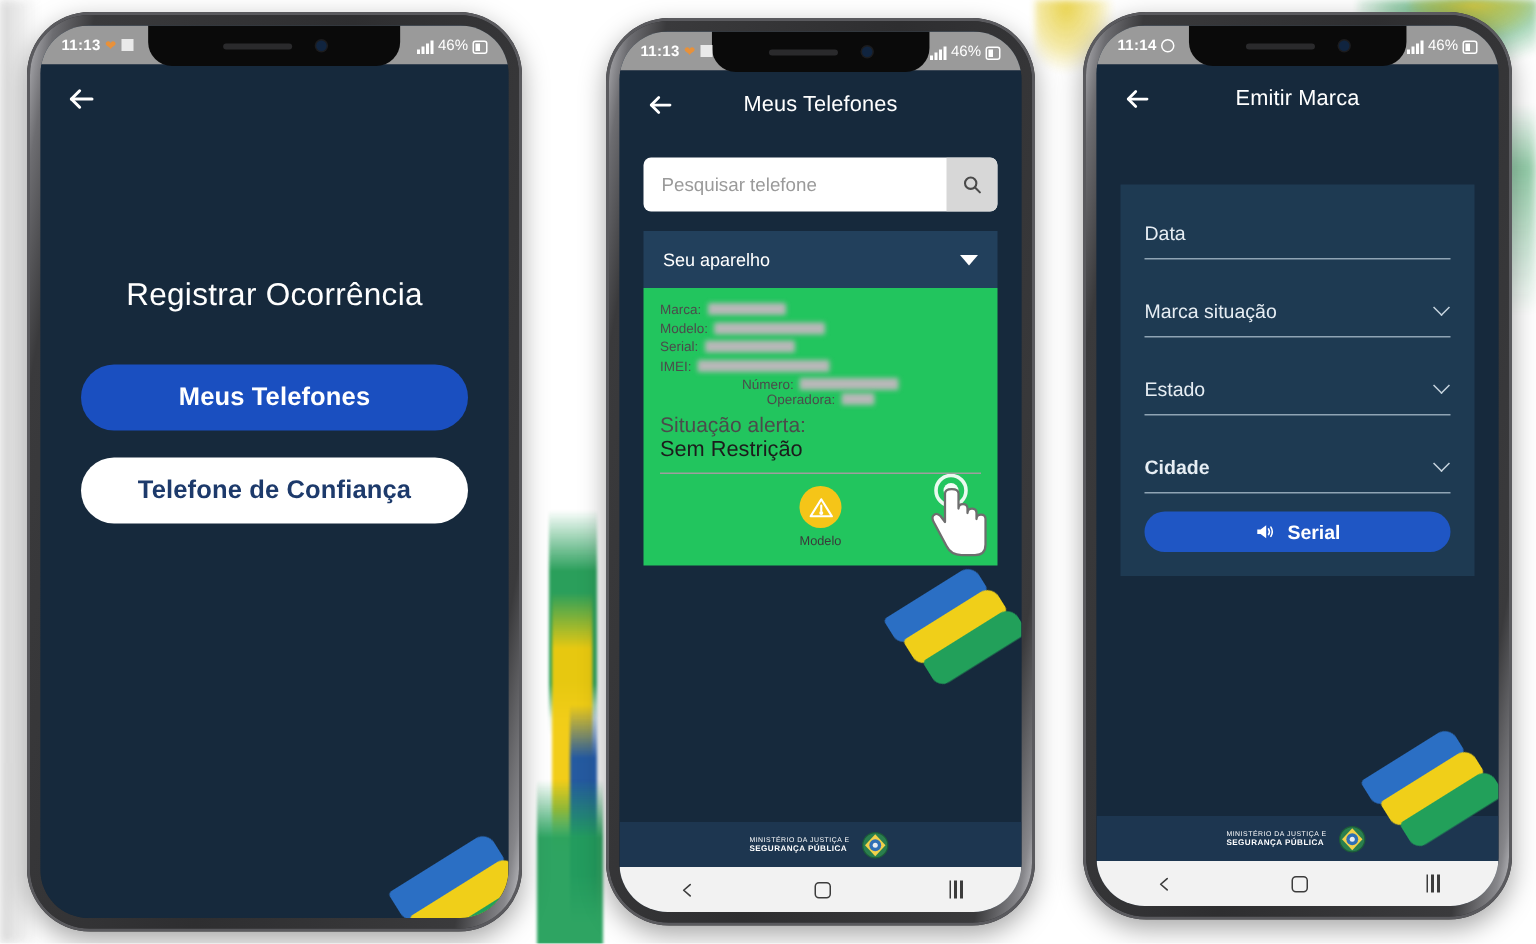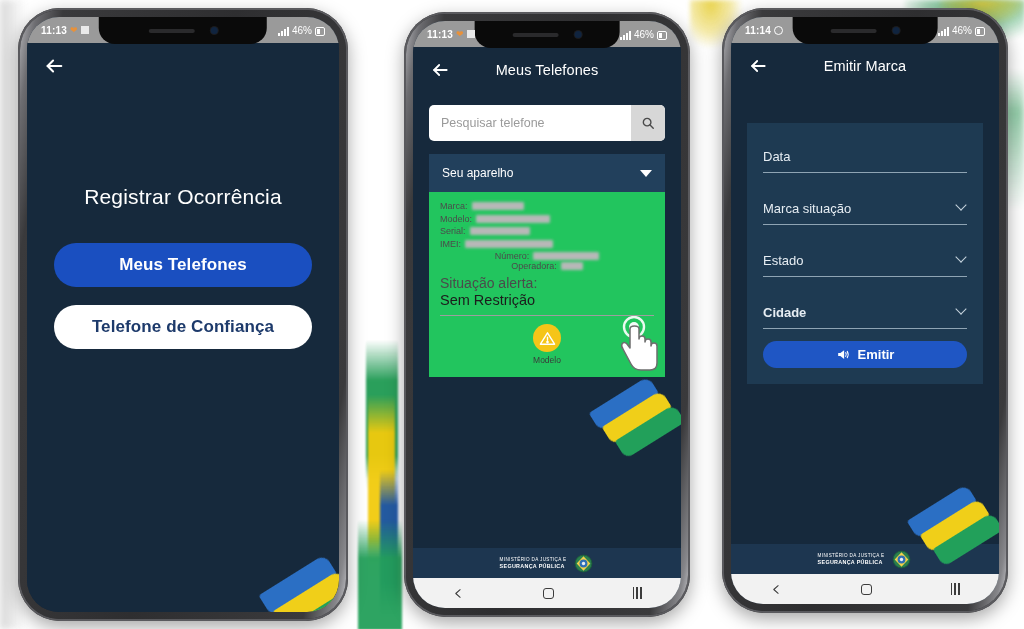--- a/index.html
+++ b/index.html
@@ -604,21 +604,21 @@
           <span class="field-label">Cidade</span>
           <span class="chev"></span>
         </div>
 
         <button class="emitir-btn">
           <svg width="15" height="15" viewBox="0 0 24 24" fill="#ffffff">
             <path d="M3.5 9.5 L3.5 14.5 L7 14.5 L13 19 L13 5 L7 9.5 Z"></path>
             <path d="M15.5 9 Q17.5 12 15.5 15" fill="none" stroke="#ffffff" stroke-width="1.7" stroke-linecap="round"></path>
             <path d="M18 7 Q21 12 18 17" fill="none" stroke="#ffffff" stroke-width="1.7" stroke-linecap="round"></path>
           </svg>
-          <span>Emitir</span>
+          <span>Serial</span>
         </button>
       </div>
 
       <div class="brush" style="left:176px; top:440px; width:100px; height:80px;">
         <span class="br-blue" style="left:0px;  top:18px; width:70px; height:21px;"></span>
         <span class="br-yel" style="left:13px; top:32px; width:70px; height:21px;"></span>
         <span class="br-green" style="left:26px; top:46px; width:70px; height:21px;"></span>
       </div>
 
       <div class="ministry">

